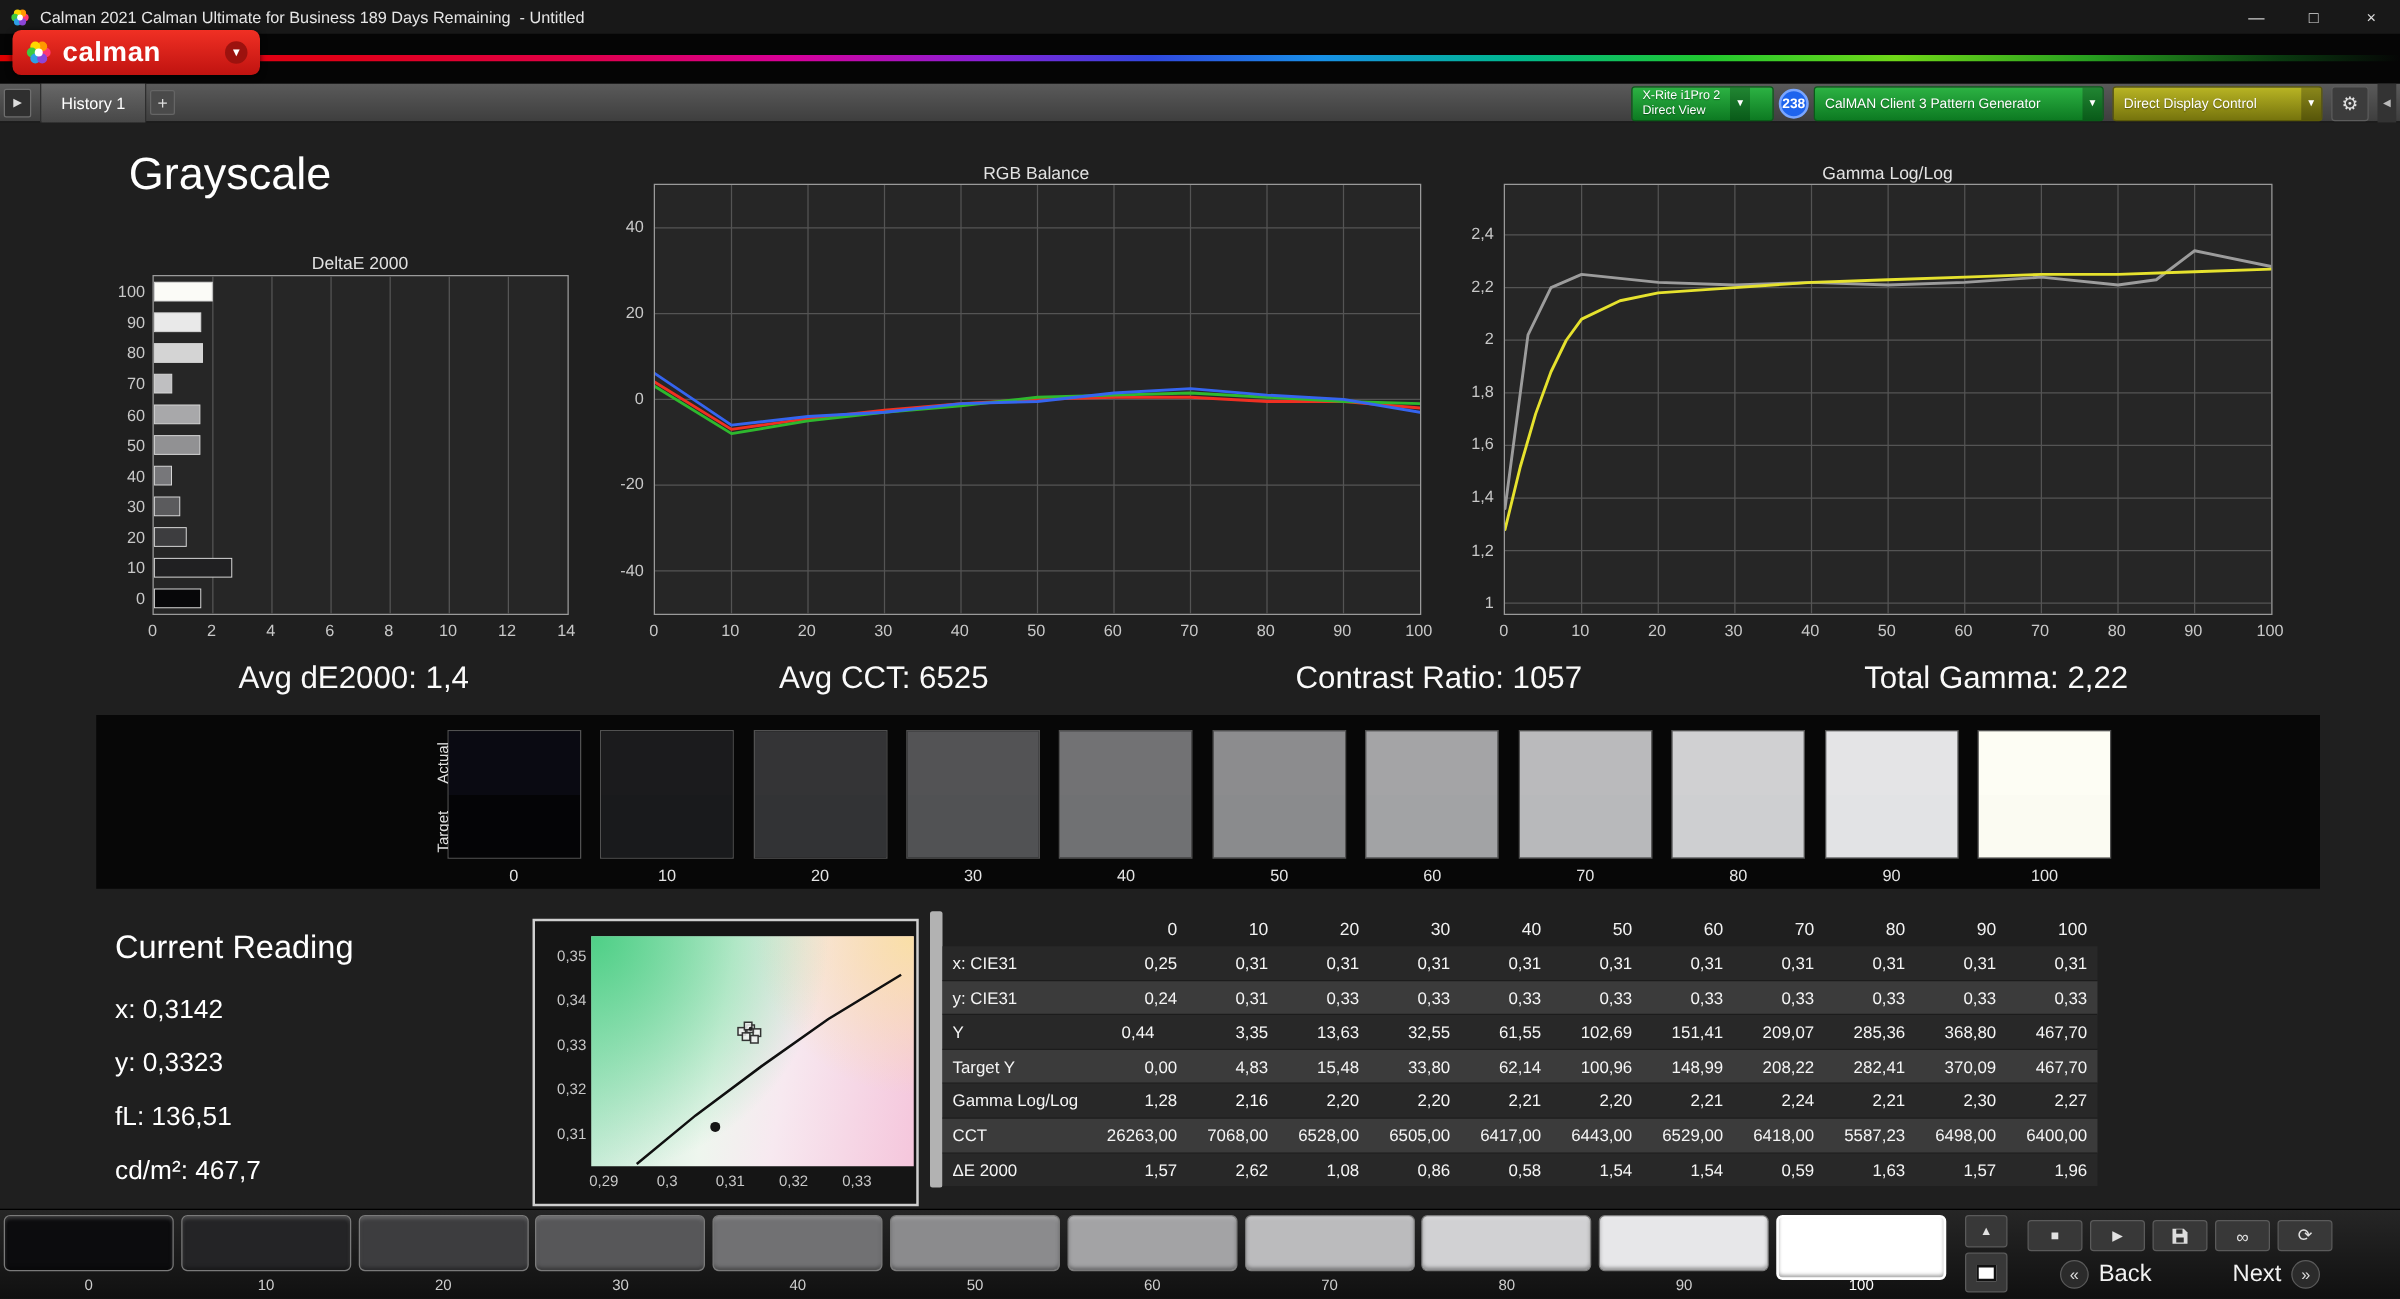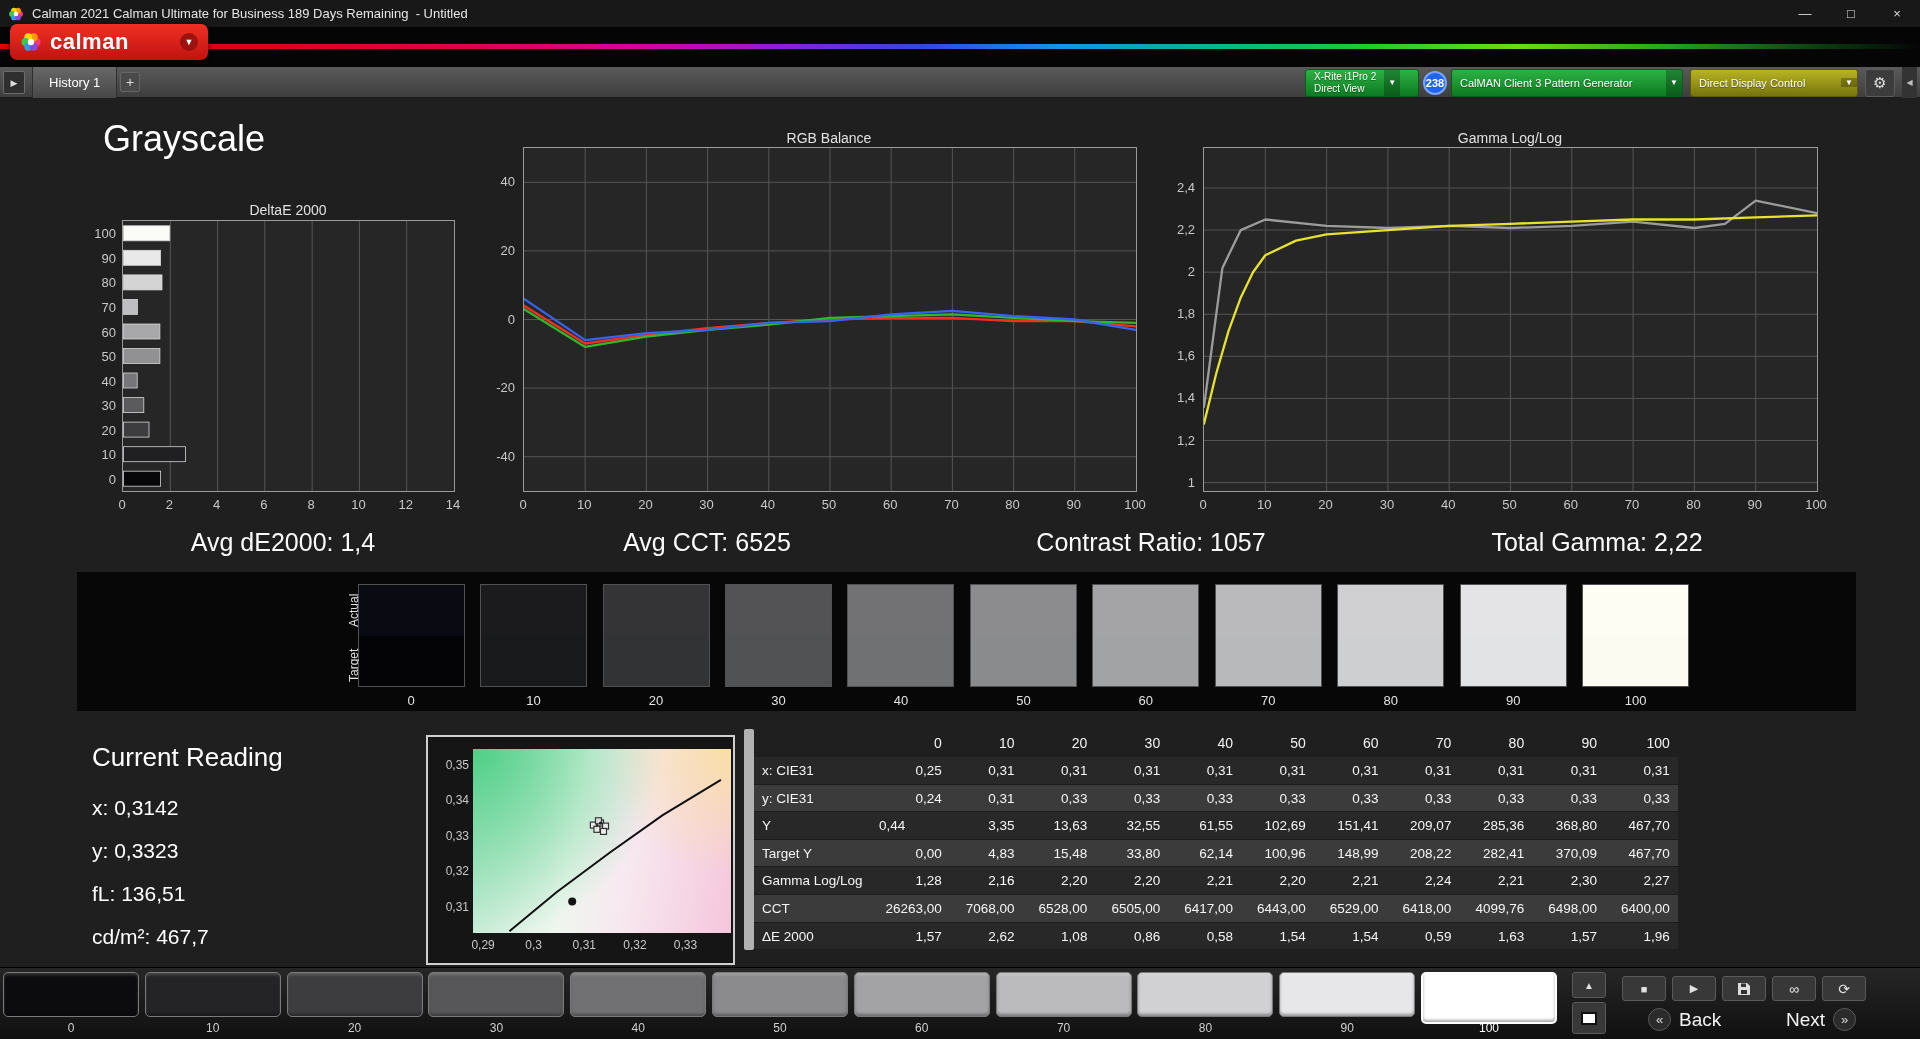--- a/index.html
+++ b/index.html
@@ -23,21 +23,21 @@
   .logo-dd{margin-left:auto;width:18px;height:18px;border-radius:50%;background:#9c120e;color:#fff;font-size:9px;display:flex;align-items:center;justify-content:center;}
 
   
   .tabbar{position:absolute;left:0;top:67px;width:1920px;height:31px;background:linear-gradient(#5a5a5a,#3e3e3e);border-bottom:1px solid #1b1b1b;}
   .expander{position:absolute;left:3px;top:4px;width:22px;height:23px;background:#2f2f2f;border:1px solid #6e6e6e;border-radius:2px;color:#ddd;font-size:9px;display:flex;align-items:center;justify-content:center;}
   .history-tab{position:absolute;left:32px;top:0;height:31px;padding:0 16px;display:flex;align-items:center;font-size:13px;color:#fff;background:linear-gradient(#686868,#474747);border-right:1px solid #2e2e2e;border-left:1px solid #2e2e2e;}
   .add-tab{position:absolute;left:120px;top:5px;width:20px;height:20px;background:#4a4a4a;border:1px solid #656565;border-radius:2px;color:#ddd;font-size:14px;display:flex;align-items:center;justify-content:center;}
   .toolbar{position:absolute;right:0;top:0;height:31px;display:flex;align-items:center;gap:7px;padding-right:3px;}
   .devbtn{height:28px;border-radius:3px;display:flex;align-items:stretch;color:#fff;overflow:hidden;}
   .devbtn.green{background:linear-gradient(#2cb243,#0d7a22);border:1px solid #0a5c19;}
-  .devbtn.yellow{background:linear-gradient(#b8b424,#76740d);border:1px solid #5c5a08;align-items:center;}
+  .devbtn.yellow{background:linear-gradient(#b8b424,#76740d);border:1px solid #5c5a08;}
   .devbtn .lbl{display:flex;flex-direction:column;justify-content:center;padding:0 8px;font-size:10px;line-height:12px;text-shadow:0 1px 1px rgba(0,0,0,.4);}
   .devbtn .lbl.single{font-size:11px;}
   .devbtn .dd{width:16px;display:flex;align-items:center;justify-content:center;font-size:8px;background:rgba(0,0,0,.25);}
   .badge{width:24px;height:24px;border-radius:50%;background:#1e64ee;border:2px solid #7aa6ff;color:#fff;font-size:11px;font-weight:bold;display:flex;align-items:center;justify-content:center;margin:0 -3px;z-index:2;}
   .gearbtn{width:30px;height:28px;background:#3c3c3c;border:1px solid #5c5c5c;border-radius:3px;color:#e0e0e0;font-size:15px;display:flex;align-items:center;justify-content:center;}
   .edge-strip{width:15px;height:31px;background:#333;color:#bbb;font-size:8px;display:flex;align-items:center;justify-content:center;}
 
   
   .page-title{position:absolute;left:103px;top:118px;font-size:36px;color:#fff;}
   .chart-title{position:absolute;transform:translateX(-50%);font-size:14px;color:#e2e2e2;}
@@ -399,21 +399,21 @@
       <div style="position: absolute; left: 1097.4px; top: 784.6px; width: 62.8px; height: 27.6px; line-height: 27.6px; text-align: right; font-size: 13.5px; color: rgb(245, 245, 245);">0,33</div>
       <div style="position: absolute; left: 1170.2px; top: 784.6px; width: 62.8px; height: 27.6px; line-height: 27.6px; text-align: right; font-size: 13.5px; color: rgb(245, 245, 245);">0,33</div>
       <div style="position: absolute; left: 1243px; top: 784.6px; width: 62.8px; height: 27.6px; line-height: 27.6px; text-align: right; font-size: 13.5px; color: rgb(245, 245, 245);">0,33</div>
       <div style="position: absolute; left: 1315.8px; top: 784.6px; width: 62.8px; height: 27.6px; line-height: 27.6px; text-align: right; font-size: 13.5px; color: rgb(245, 245, 245);">0,33</div>
       <div style="position: absolute; left: 1388.6px; top: 784.6px; width: 62.8px; height: 27.6px; line-height: 27.6px; text-align: right; font-size: 13.5px; color: rgb(245, 245, 245);">0,33</div>
       <div style="position: absolute; left: 1461.4px; top: 784.6px; width: 62.8px; height: 27.6px; line-height: 27.6px; text-align: right; font-size: 13.5px; color: rgb(245, 245, 245);">0,33</div>
       <div style="position: absolute; left: 1534.2px; top: 784.6px; width: 62.8px; height: 27.6px; line-height: 27.6px; text-align: right; font-size: 13.5px; color: rgb(245, 245, 245);">0,33</div>
       <div style="position: absolute; left: 1607px; top: 784.6px; width: 62.8px; height: 27.6px; line-height: 27.6px; text-align: right; font-size: 13.5px; color: rgb(245, 245, 245);">0,33</div>
       <div style="position: absolute; left: 754px; top: 812.2px; width: 923.8px; height: 27.6px; background: rgb(40, 40, 40); border-bottom: 1px solid rgb(28, 28, 28);"></div>
       <div style="position: absolute; left: 762px; top: 812.2px; width: 115px; height: 27.6px; line-height: 27.6px; font-size: 13.5px; color: rgb(245, 245, 245);">Y</div>
-      <div style="position: absolute; left: 879px; top: 812.2px; width: 62.8px; height: 27.6px; line-height: 27.6px; text-align: left; font-size: 13.5px; color: rgb(245, 245, 245);">0,44</div>
+      <div style="position: absolute; left: 879px; top: 812.2px; width: 62.8px; height: 27.6px; line-height: 27.6px; text-align: center; font-size: 13.5px; color: rgb(245, 245, 245);">0,44</div>
       <div style="position: absolute; left: 951.8px; top: 812.2px; width: 62.8px; height: 27.6px; line-height: 27.6px; text-align: right; font-size: 13.5px; color: rgb(245, 245, 245);">3,35</div>
       <div style="position: absolute; left: 1024.6px; top: 812.2px; width: 62.8px; height: 27.6px; line-height: 27.6px; text-align: right; font-size: 13.5px; color: rgb(245, 245, 245);">13,63</div>
       <div style="position: absolute; left: 1097.4px; top: 812.2px; width: 62.8px; height: 27.6px; line-height: 27.6px; text-align: right; font-size: 13.5px; color: rgb(245, 245, 245);">32,55</div>
       <div style="position: absolute; left: 1170.2px; top: 812.2px; width: 62.8px; height: 27.6px; line-height: 27.6px; text-align: right; font-size: 13.5px; color: rgb(245, 245, 245);">61,55</div>
       <div style="position: absolute; left: 1243px; top: 812.2px; width: 62.8px; height: 27.6px; line-height: 27.6px; text-align: right; font-size: 13.5px; color: rgb(245, 245, 245);">102,69</div>
       <div style="position: absolute; left: 1315.8px; top: 812.2px; width: 62.8px; height: 27.6px; line-height: 27.6px; text-align: right; font-size: 13.5px; color: rgb(245, 245, 245);">151,41</div>
       <div style="position: absolute; left: 1388.6px; top: 812.2px; width: 62.8px; height: 27.6px; line-height: 27.6px; text-align: right; font-size: 13.5px; color: rgb(245, 245, 245);">209,07</div>
       <div style="position: absolute; left: 1461.4px; top: 812.2px; width: 62.8px; height: 18px; line-height: 27.6px; text-align: right; font-size: 13.5px; color: rgb(245, 245, 245);">285,36</div>
       <div style="position: absolute; left: 1534.2px; top: 812.2px; width: 62.8px; height: 27.6px; line-height: 27.6px; text-align: right; font-size: 13.5px; color: rgb(245, 245, 245);">368,80</div>
       <div style="position: absolute; left: 1607px; top: 812.2px; width: 62.8px; height: 27.6px; line-height: 27.6px; text-align: right; font-size: 13.5px; color: rgb(245, 245, 245);">467,70</div>
@@ -446,21 +446,21 @@
       <div style="position: absolute; left: 754px; top: 895px; width: 923.8px; height: 27.6px; background: rgb(59, 59, 59); border-bottom: 1px solid rgb(28, 28, 28);"></div>
       <div style="position: absolute; left: 762px; top: 895px; width: 115px; height: 27.6px; line-height: 27.6px; font-size: 13.5px; color: rgb(245, 245, 245);">CCT</div>
       <div style="position: absolute; left: 879px; top: 895px; width: 62.8px; height: 27.6px; line-height: 27.6px; text-align: right; font-size: 13.5px; color: rgb(245, 245, 245);">26263,00</div>
       <div style="position: absolute; left: 951.8px; top: 895px; width: 62.8px; height: 27.6px; line-height: 27.6px; text-align: right; font-size: 13.5px; color: rgb(245, 245, 245);">7068,00</div>
       <div style="position: absolute; left: 1024.6px; top: 895px; width: 62.8px; height: 27.6px; line-height: 27.6px; text-align: right; font-size: 13.5px; color: rgb(245, 245, 245);">6528,00</div>
       <div style="position: absolute; left: 1097.4px; top: 895px; width: 62.8px; height: 27.6px; line-height: 27.6px; text-align: right; font-size: 13.5px; color: rgb(245, 245, 245);">6505,00</div>
       <div style="position: absolute; left: 1170.2px; top: 895px; width: 62.8px; height: 27.6px; line-height: 27.6px; text-align: right; font-size: 13.5px; color: rgb(245, 245, 245);">6417,00</div>
       <div style="position: absolute; left: 1243px; top: 895px; width: 62.8px; height: 27.6px; line-height: 27.6px; text-align: right; font-size: 13.5px; color: rgb(245, 245, 245);">6443,00</div>
       <div style="position: absolute; left: 1315.8px; top: 895px; width: 62.8px; height: 27.6px; line-height: 27.6px; text-align: right; font-size: 13.5px; color: rgb(245, 245, 245);">6529,00</div>
       <div style="position: absolute; left: 1388.6px; top: 895px; width: 62.8px; height: 27.6px; line-height: 27.6px; text-align: right; font-size: 13.5px; color: rgb(245, 245, 245);">6418,00</div>
-      <div style="position: absolute; left: 1461.4px; top: 895px; width: 62.8px; height: 27.6px; line-height: 27.6px; text-align: right; font-size: 13.5px; color: rgb(245, 245, 245);">4099,76</div>
+      <div style="position: absolute; left: 1461.4px; top: 895px; width: 62.8px; height: 27.6px; line-height: 27.6px; text-align: right; font-size: 13.5px; color: rgb(245, 245, 245);">5587,23</div>
       <div style="position: absolute; left: 1534.2px; top: 895px; width: 62.8px; height: 27.6px; line-height: 27.6px; text-align: right; font-size: 13.5px; color: rgb(245, 245, 245);">6498,00</div>
       <div style="position: absolute; left: 1607px; top: 895px; width: 62.8px; height: 27.6px; line-height: 27.6px; text-align: right; font-size: 13.5px; color: rgb(245, 245, 245);">6400,00</div>
       <div style="position: absolute; left: 754px; top: 922.6px; width: 923.8px; height: 27.6px; background: rgb(40, 40, 40); border-bottom: 1px solid rgb(28, 28, 28);"></div>
       <div style="position: absolute; left: 762px; top: 922.6px; width: 115px; height: 27.6px; line-height: 27.6px; font-size: 13.5px; color: rgb(245, 245, 245);">ΔE 2000</div>
       <div style="position: absolute; left: 879px; top: 922.6px; width: 62.8px; height: 27.6px; line-height: 27.6px; text-align: right; font-size: 13.5px; color: rgb(245, 245, 245);">1,57</div>
       <div style="position: absolute; left: 951.8px; top: 922.6px; width: 62.8px; height: 27.6px; line-height: 27.6px; text-align: right; font-size: 13.5px; color: rgb(245, 245, 245);">2,62</div>
       <div style="position: absolute; left: 1024.6px; top: 922.6px; width: 62.8px; height: 27.6px; line-height: 27.6px; text-align: right; font-size: 13.5px; color: rgb(245, 245, 245);">1,08</div>
       <div style="position: absolute; left: 1097.4px; top: 922.6px; width: 62.8px; height: 27.6px; line-height: 27.6px; text-align: right; font-size: 13.5px; color: rgb(245, 245, 245);">0,86</div>
       <div style="position: absolute; left: 1170.2px; top: 922.6px; width: 62.8px; height: 27.6px; line-height: 27.6px; text-align: right; font-size: 13.5px; color: rgb(245, 245, 245);">0,58</div>
       <div style="position: absolute; left: 1243px; top: 922.6px; width: 62.8px; height: 27.6px; line-height: 27.6px; text-align: right; font-size: 13.5px; color: rgb(245, 245, 245);">1,54</div>

